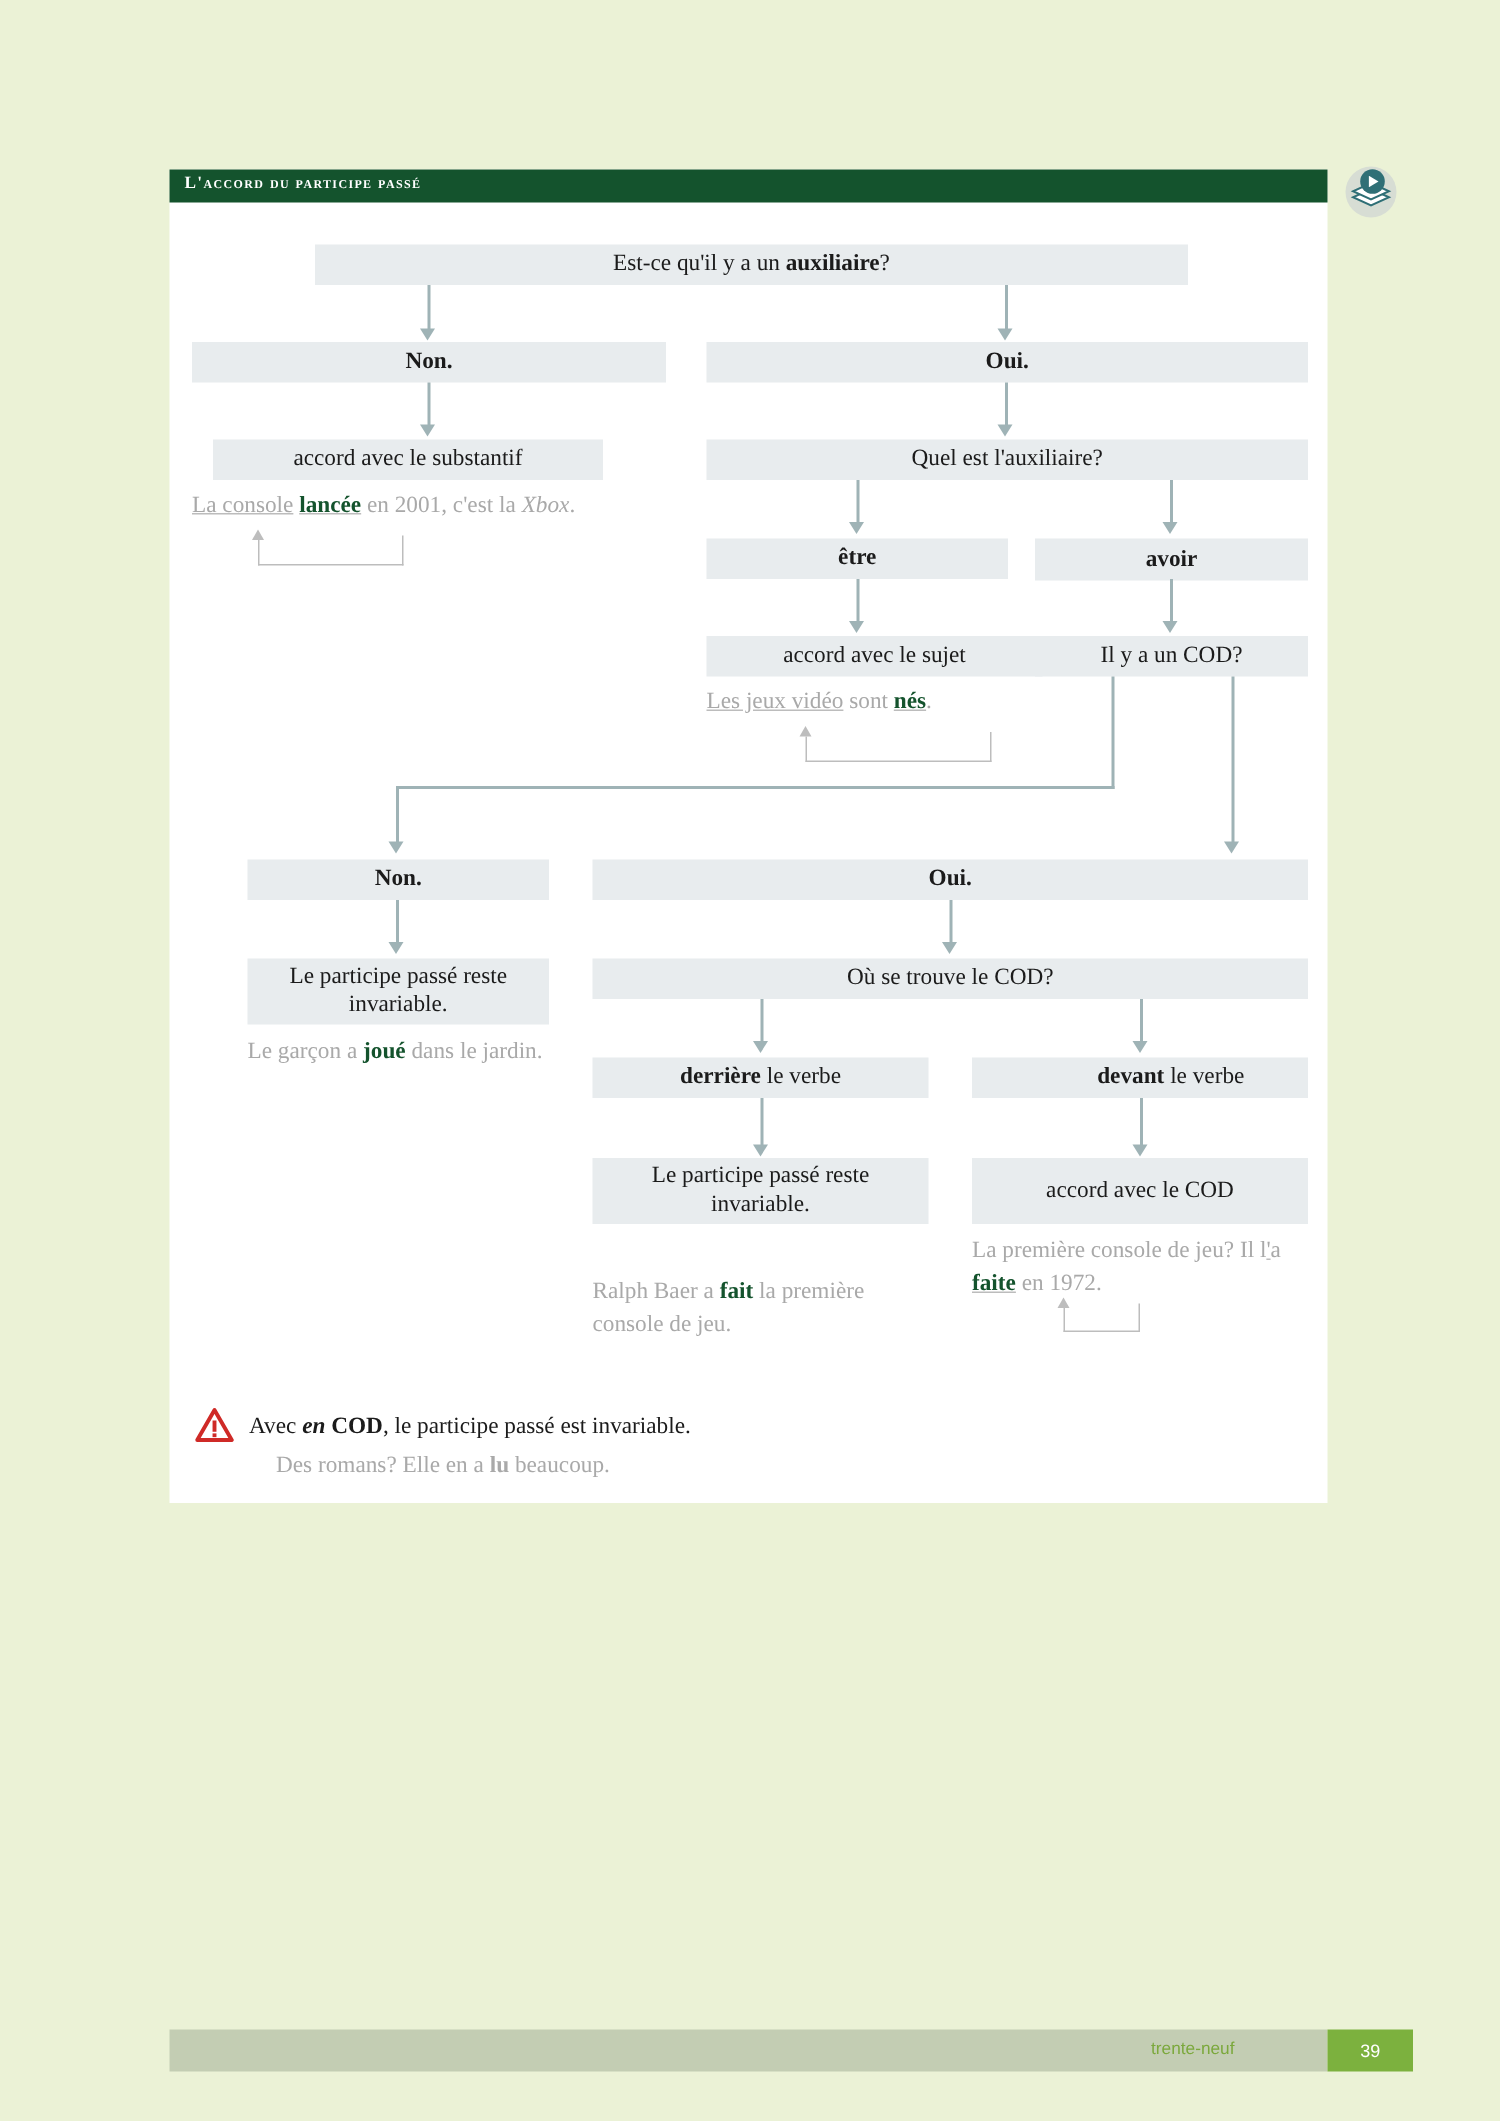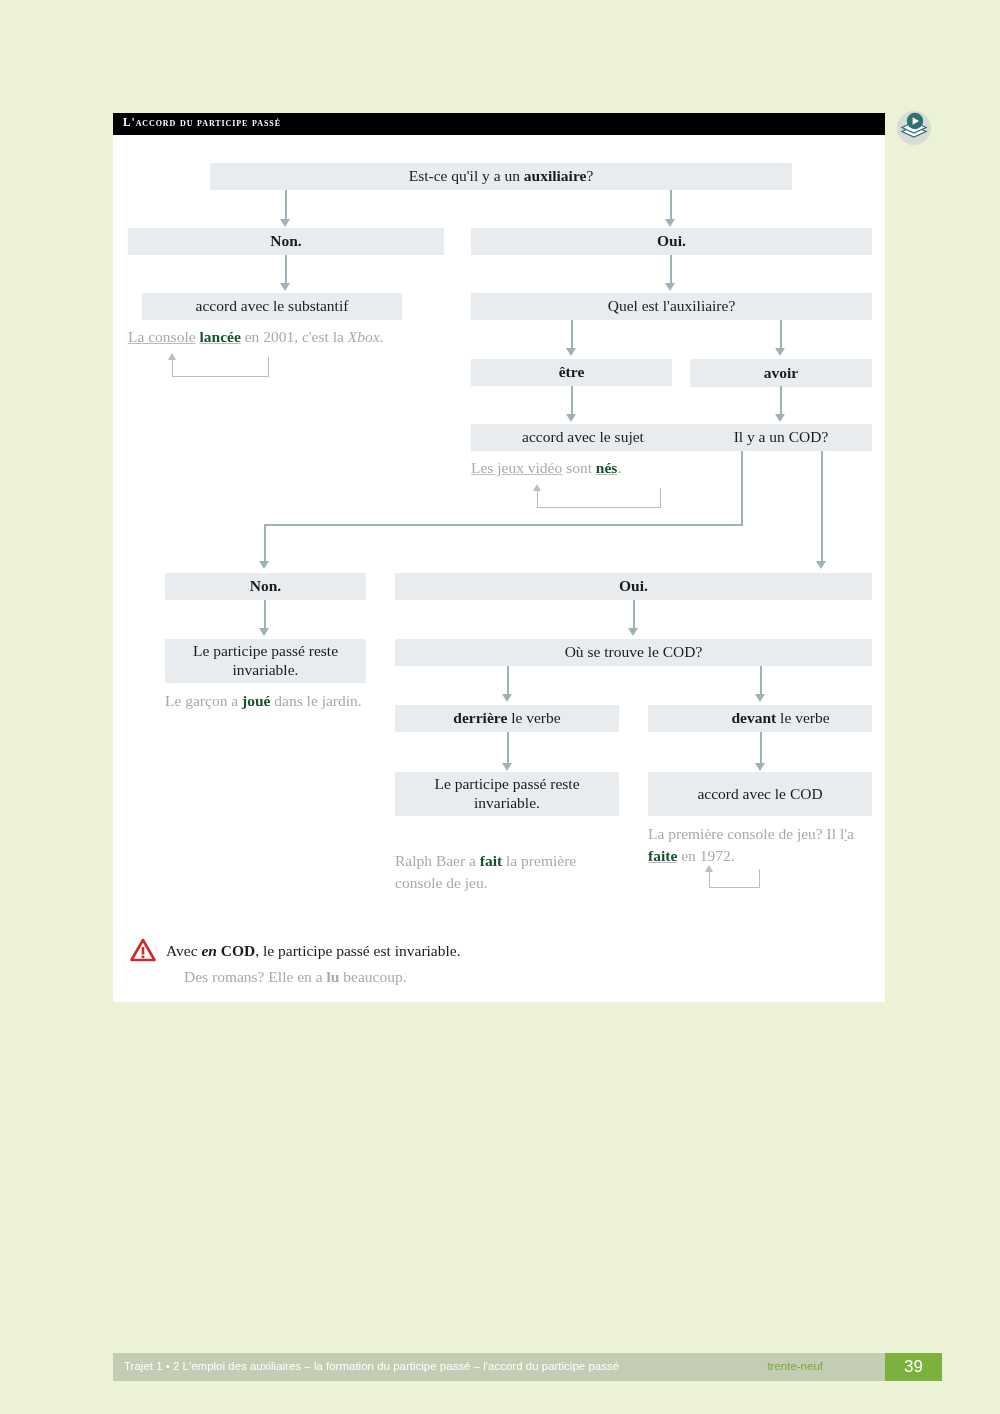--- a/index.html
+++ b/index.html
@@ -8,21 +8,21 @@
     background:#ebf2d6;
     font-family:"Liberation Serif","DejaVu Serif",serif;
     position:relative;overflow:hidden;
   }
   .panel{
     position:absolute;left:113px;top:113px;width:772px;height:889px;
     background:#ffffff;
   }
   .hdr{
     position:absolute;left:113px;top:113px;width:772px;height:22px;
-    background:#000000;
+    background:#14532d;
   }
   .hdr-txt{
     position:absolute;left:10px;top:3px;
     color:#ffffff;font-size:11.5px;font-weight:bold;
     letter-spacing:.9px;font-variant:small-caps;
     font-family:"Liberation Serif","DejaVu Serif",serif;
   }
   .media-icon{position:absolute;left:895px;top:109px;width:38px;height:38px;}
 
   
@@ -67,21 +67,21 @@
   .footer-txt{
     position:absolute;left:11px;top:7px;color:#ffffff;font-size:11.5px;
     font-family:"Liberation Sans","DejaVu Sans",sans-serif;
   }
   .footer-word{
     position:absolute;right:62px;top:7px;color:#7ba83c;font-size:11.5px;
     font-family:"Liberation Sans","DejaVu Sans",sans-serif;
   }
   .footer-num{
     position:absolute;left:885px;top:1353px;width:57px;height:28px;
-    background:#7cb13e;color:#fff;font-size:17px;
+    background:#7cb13e;color:#fff;font-size:12px;
     display:flex;align-items:center;justify-content:center;
     font-family:"Liberation Sans","DejaVu Sans",sans-serif;
   }
 </style>
 </head>
 <body>
 
 <div class="panel"></div>
 
 <div class="hdr">
@@ -242,16 +242,15 @@
   </svg>
 </div>
 <div class="note note-main" style="left:166px;top:942px;">
   <span>Avec <i>en</i>&nbsp;<b>COD</b>, le participe passé est invariable.</span>
 </div>
 <div class="note note-ex" style="left:184px;top:968px;">
   <span>Des romans? Elle en a <b>lu</b> beaucoup.</span>
 </div>
 
 <div class="footer">
-  <div class="footer-txt">Trajet 1 • 2 L'emploi des auxiliaires – la formation du participe passé – l'accord du participe passé</div>
   <div class="footer-word">trente-neuf</div>
 </div>
 <div class="footer-num">39</div>
 
 </body></html>

